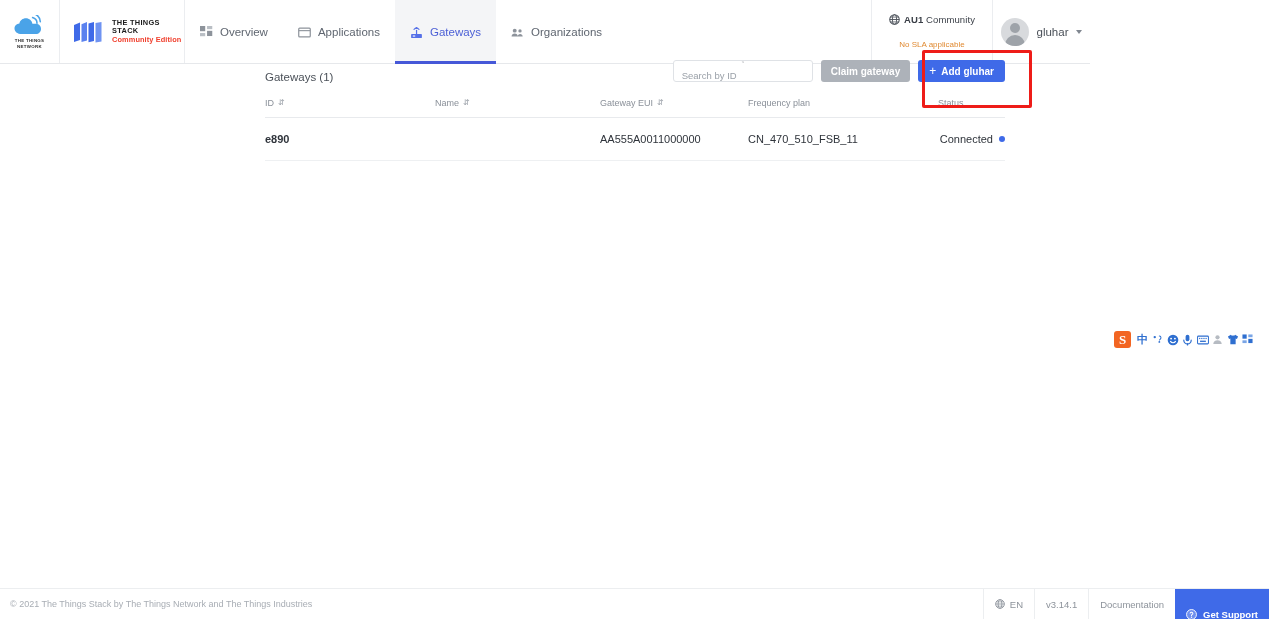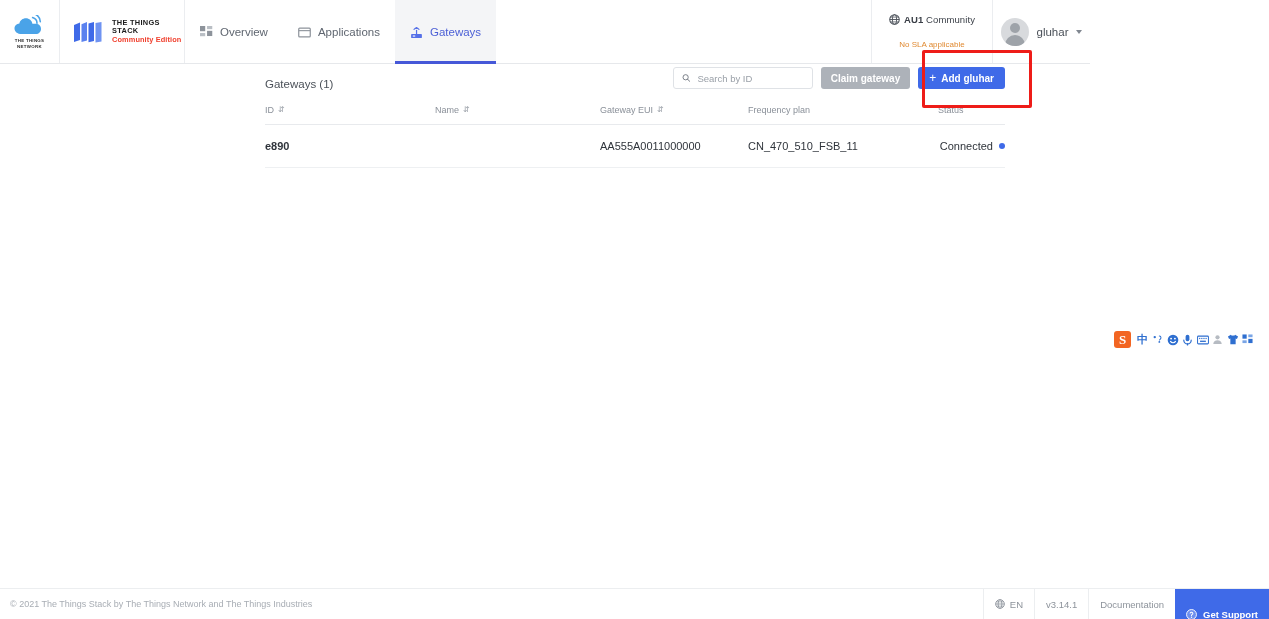--- a/index.html
+++ b/index.html
@@ -70,28 +70,28 @@
   }
   .avatar::before { content:""; position:absolute; top:5px; left:9px;
     width:10px; height:10px; border-radius:50%; background:#9ea3a9; }
   .avatar::after { content:""; position:absolute; top:17px; left:4px;
     width:20px; height:14px; border-radius:10px 10px 0 0; background:#9ea3a9; }
   .user-name { font-size:11.5px; color:#4a5058; }
   .caret { width:0;height:0;border-left:3.5px solid transparent;
     border-right:3.5px solid transparent;border-top:4.5px solid #808790; }
 
   
-  .content { position:absolute; top:59px; left:265px; width:740px; }
+  .content { position:absolute; top:52px; left:265px; width:740px; }
   .list-head { display:flex; align-items:center; height:40px; padding-top:10px; }
   .list-title { font-size:11.5px; color:#4b5159; }
   .toolbar { position:absolute; top:8px; right:0; display:flex; align-items:center; gap:8px; }
   .search-box {
     display:flex; align-items:center; gap:7px;
     width:140px; height:22px; border:1px solid #dfe2e6; border-radius:3px;
-    padding:0 8px; background:#fff;
+    padding:0 8px; background:#fff;flex-direction:column;
   }
   .search-box input {
     border:none; outline:none; font-size:9.5px; color:#6b717a; width:100%;
     font-family:"Liberation Sans", sans-serif; background:transparent;
   }
   .search-box input::placeholder { color:#9aa0a8; }
   .btn-claim {
     height:22px; padding:0 10px; border:none; border-radius:3px;
     background:#adb2b9; color:#fff; font-size:10px; font-weight:bold;
     font-family:"Liberation Sans", sans-serif; cursor:pointer;
@@ -223,20 +223,29 @@
         <svg class="nav-ico" viewBox="0 0 14 14">
           <rect x="1.2" y="8.6" width="11.6" height="4.4" rx="0.9" fill="#5570e8"></rect>
           <rect x="6.4" y="4.2" width="1.3" height="4.6" fill="#5570e8"></rect>
           <path d="M4.3 3.6 a4 4 0 0 1 5.4 0" stroke="#5570e8" stroke-width="1.2" fill="none" stroke-linecap="round"></path>
           <circle cx="7" cy="2.2" r="1" fill="#5570e8"></circle>
           <rect x="3" y="10.2" width="2.6" height="1.2" fill="#ffffff"></rect>
         </svg>
         <span>Gateways</span>
       </div>
 
+      <div class="nav-item">
+        <svg class="nav-ico" viewBox="0 0 14 14">
+          <circle cx="4" cy="5" r="2.1" fill="#8d939b"></circle>
+          <circle cx="9.7" cy="5.3" r="1.8" fill="#8d939b"></circle>
+          <path d="M0.6 11.4 c0-2.1 1.6-3.3 3.4-3.3 s3.4 1.2 3.4 3.3 Z" fill="#8d939b"></path>
+          <path d="M7.2 11.4 c0-1.9 1.2-2.9 2.6-2.9 s2.8 1 2.8 2.9 Z" fill="#8d939b"></path>
+        </svg>
+        <span>Organizations</span>
+      </div>
     </div>
 
     <div class="hdr-spacer"></div>
 
     <div class="hdr-cluster">
       <div class="cluster-row">
         <svg width="11" height="11" viewBox="0 0 12 12">
           <circle cx="6" cy="6" r="5.2" fill="none" stroke="#4a5058" stroke-width="1.1"></circle>
           <ellipse cx="6" cy="6" rx="2.3" ry="5.2" fill="none" stroke="#4a5058" stroke-width="1"></ellipse>
           <line x1="0.9" y1="6" x2="11.1" y2="6" stroke="#4a5058" stroke-width="1"></line>

